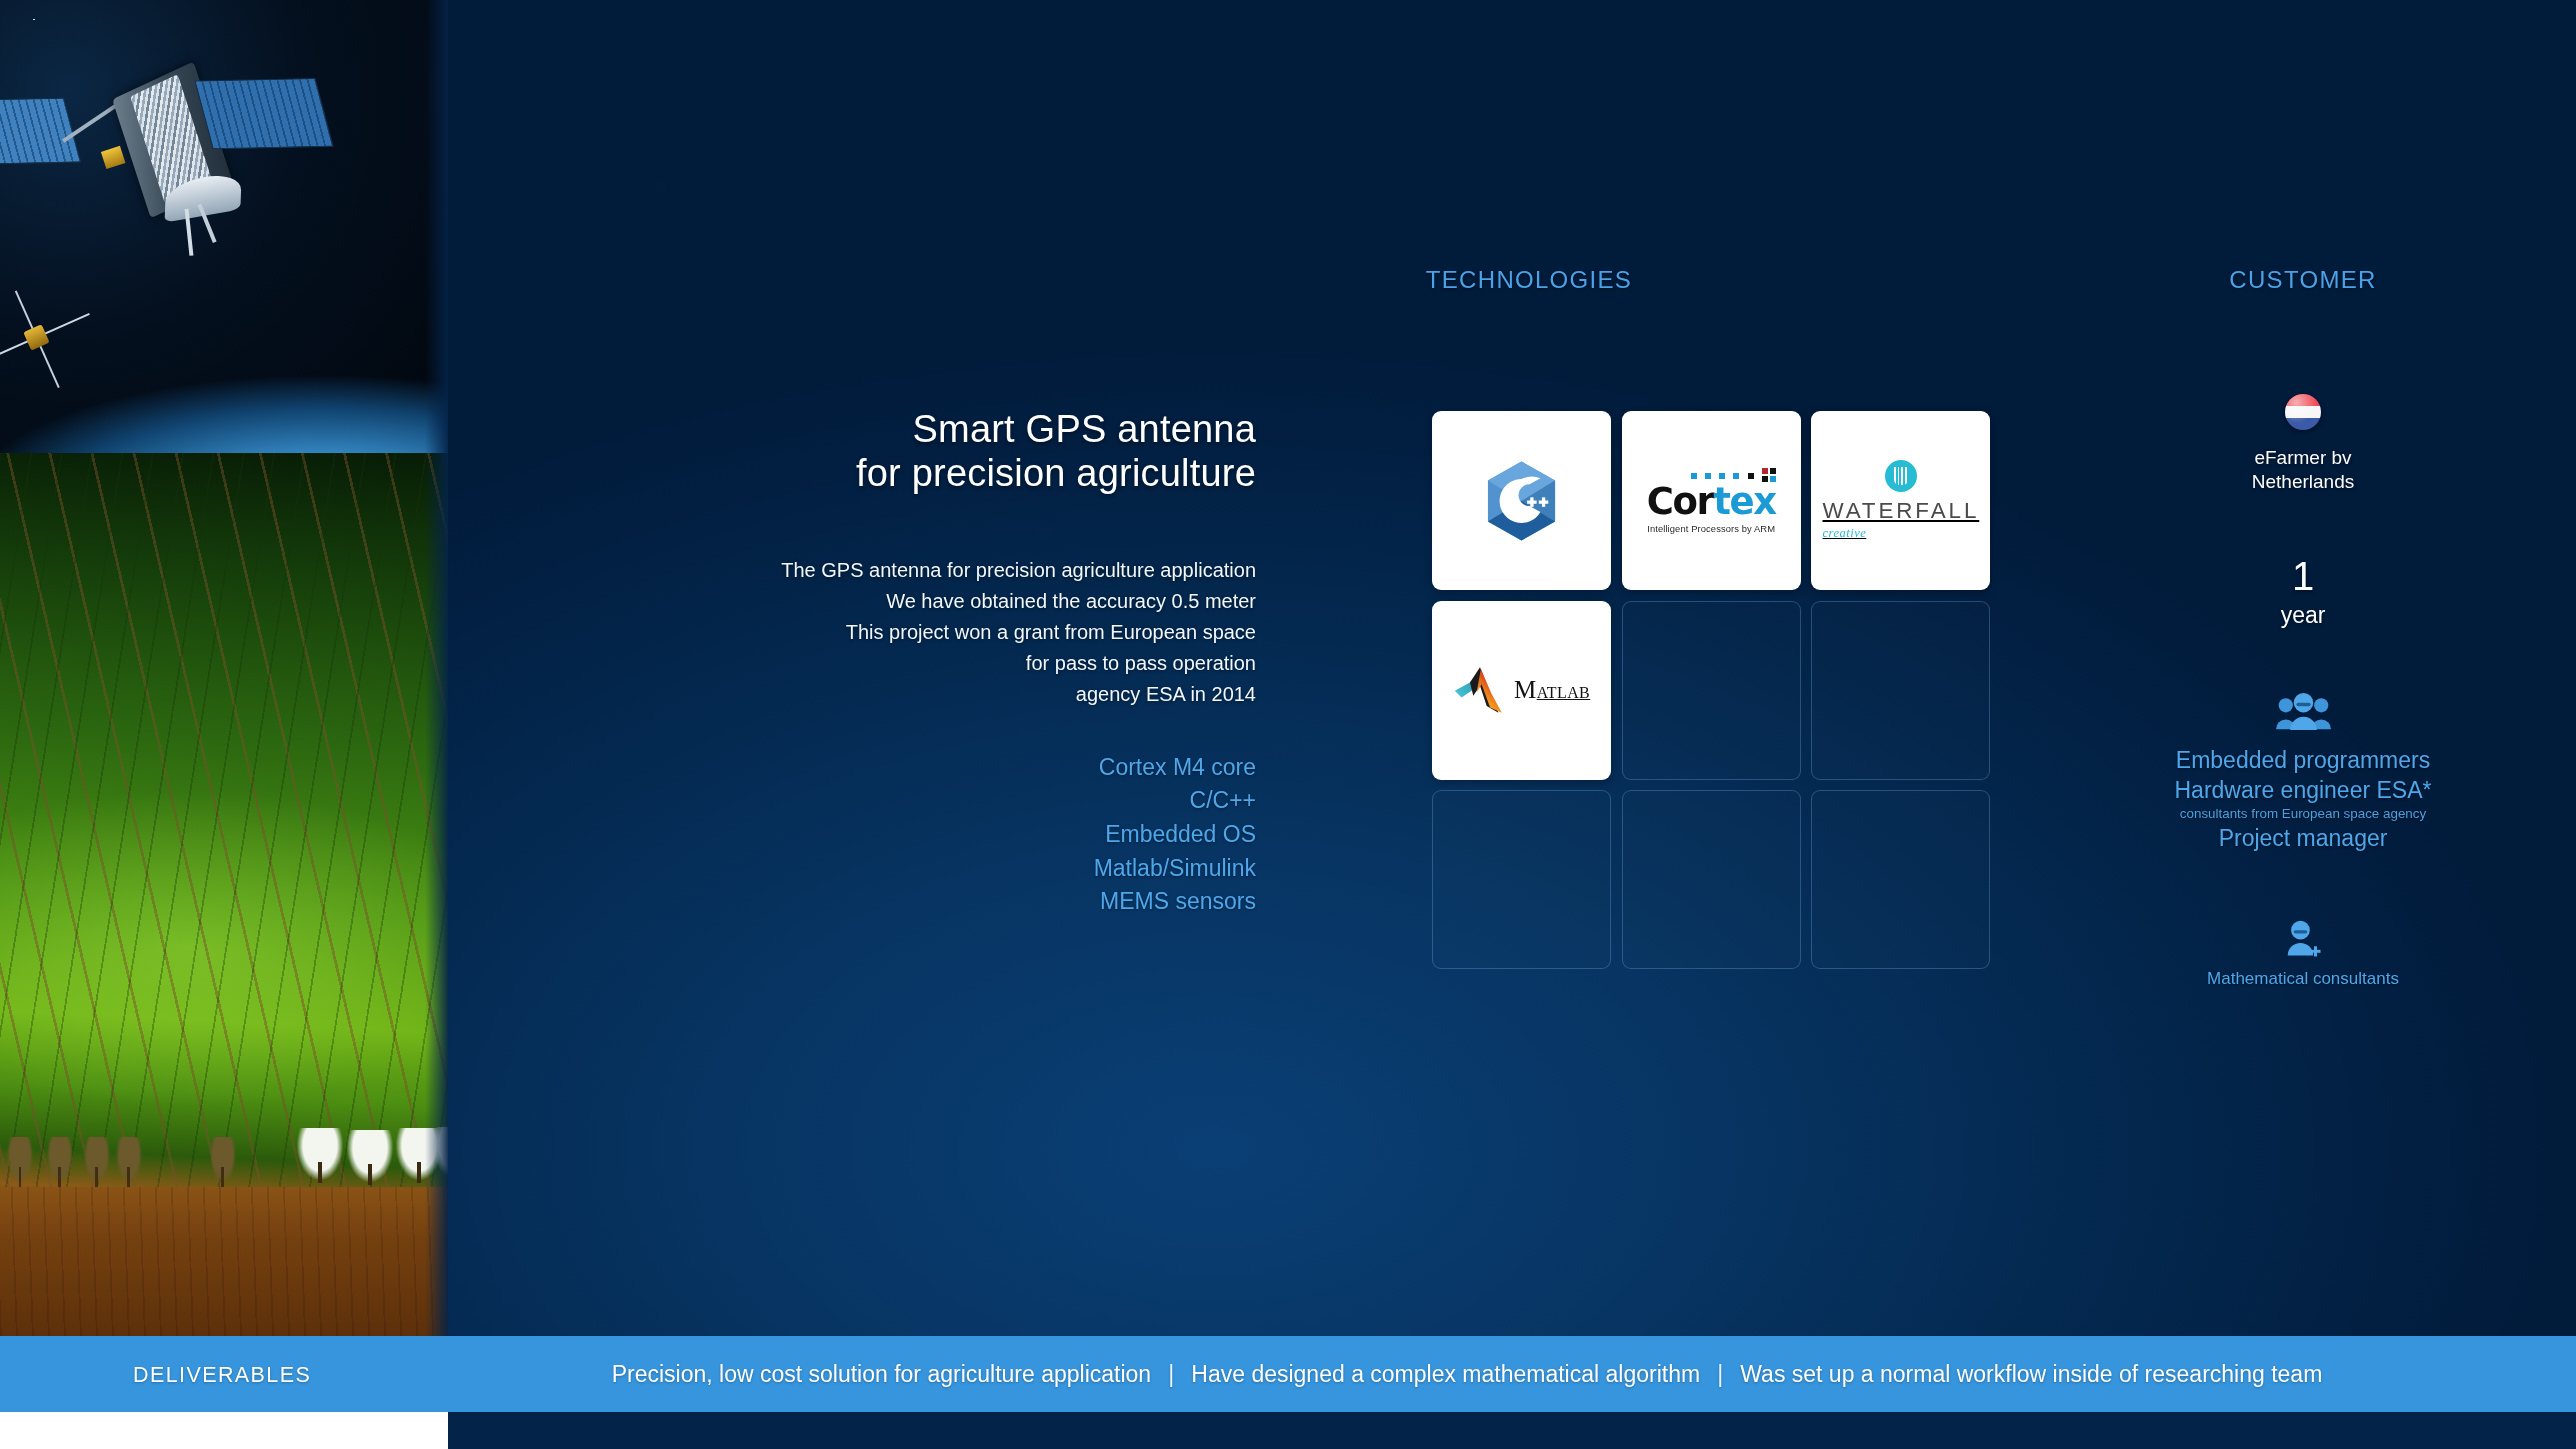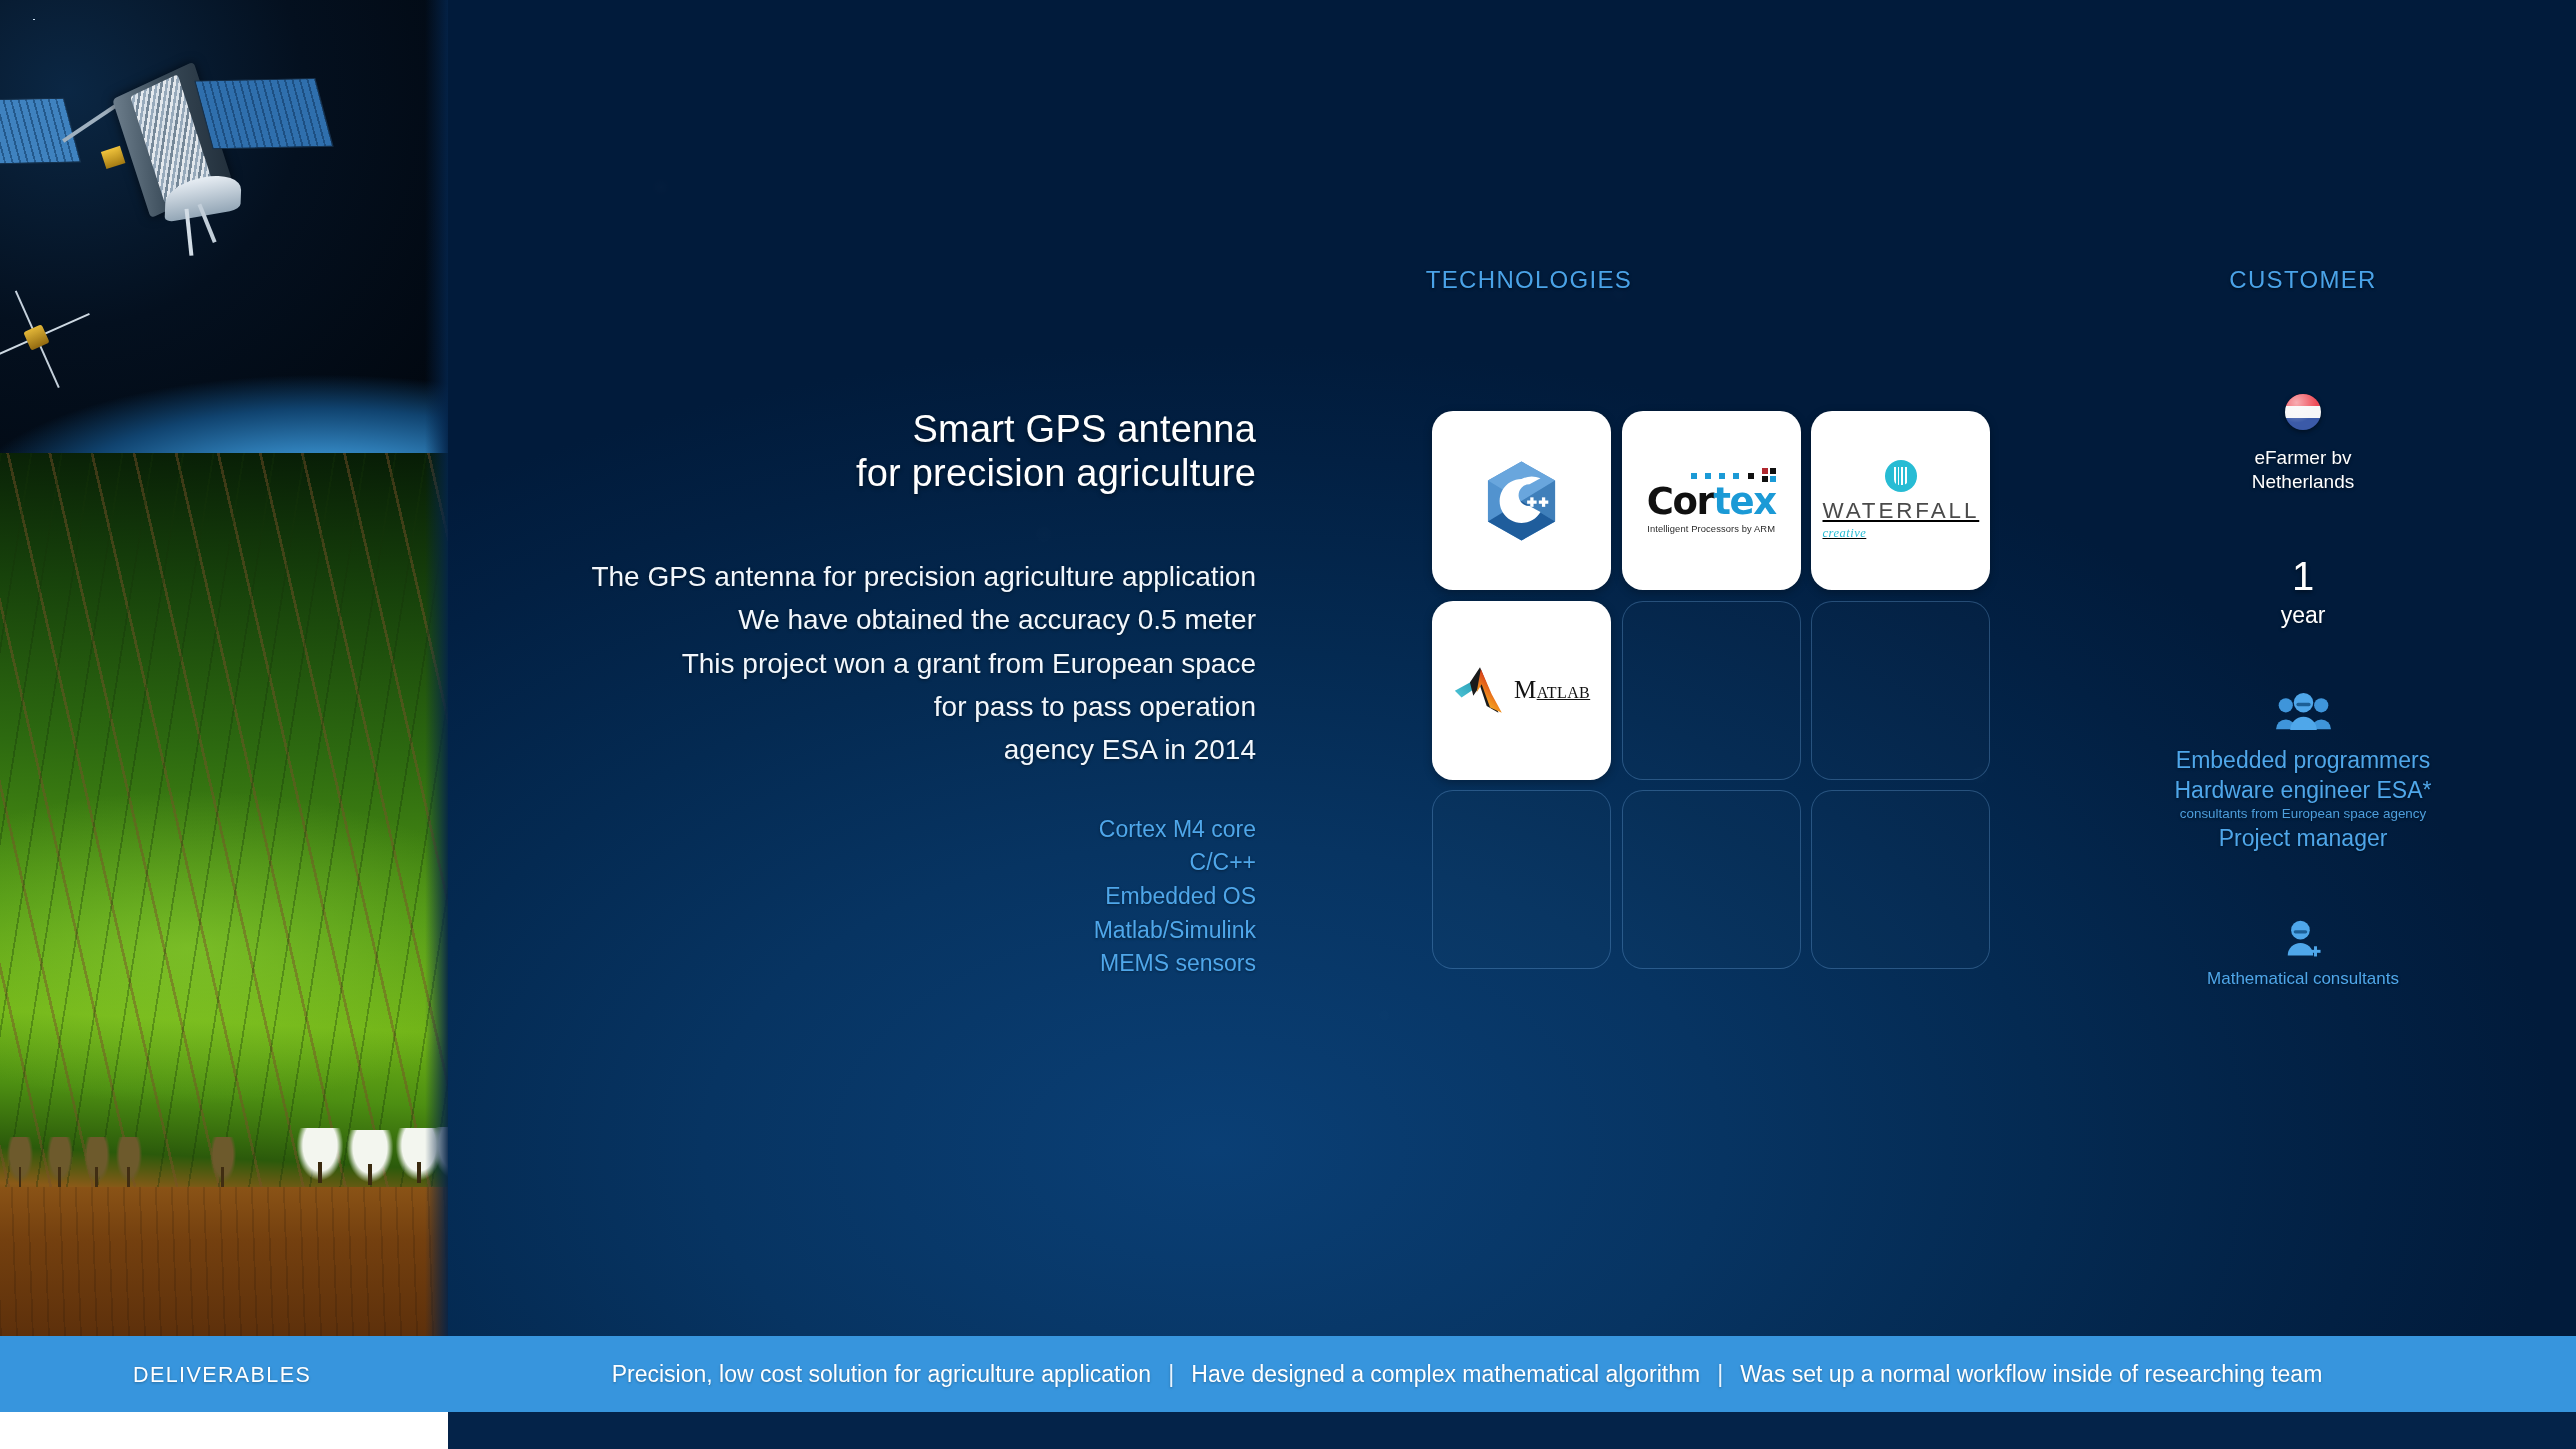--- a/index.html
+++ b/index.html
@@ -115,29 +115,29 @@
   
   .col-head{position:absolute;font-size:24px;letter-spacing:1.3px;color:#4aa3e8;font-weight:400;
      text-align:center;text-shadow:0 0.9px 2.7px rgba(0,0,0,.5);}
   #tech-head{left:1350px;top:266px;width:358px;}
   #cust-head{left:2124px;top:266px;width:358px;}
 
   
   .text-block{position:absolute;left:501px;top:407px;width:755px;text-align:right;color:#fff;}
   .title{font-size:38px;line-height:1.17;font-weight:400;text-shadow:0 1.8px 4.5px rgba(0,0,0,.45);
       letter-spacing:0.2px;}
-  .desc{margin-top:59px;font-size:28px;line-height:1.55;color:#f2f7fc;font-weight:400;
+  .desc{margin-top:59px;font-size:20px;line-height:1.55;color:#f2f7fc;font-weight:400;
       text-shadow:0 0.9px 3.6px rgba(0,0,0,.45);}
   .tags{margin-top:41px;font-size:23px;line-height:1.46;color:#4fa7ea;font-weight:400;
       text-shadow:0 0.9px 2.7px rgba(0,0,0,.4);}
 
   
   #tech-grid{position:absolute;left:1432px;top:411px;width:558px;
      display:grid;grid-template-columns:repeat(3,179px);grid-template-rows:repeat(3,179px);gap:10.7px;}
-  .tile{border-radius:21px;display:flex;align-items:center;justify-content:center;}
+  .tile{border-radius:9px;display:flex;align-items:center;justify-content:center;}
   .tile.filled{background:#fff;box-shadow:0 2.7px 9px rgba(0,0,0,.28);}
   .tile.empty{border:0.9px solid rgba(120,180,235,.30);background:rgba(255,255,255,.012);}
 
   
   .logo-cpp{width:73px;height:82px;position:relative;}
   .hexwrap{position:absolute;inset:0;}
   .hexwrap svg{width:100%;height:100%;}
 
   
   .logo-cortex{width:150px;text-align:center;line-height:1;}

